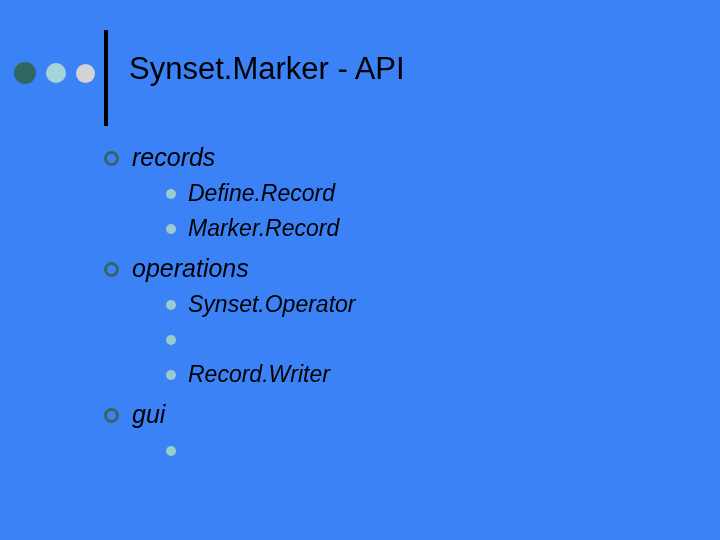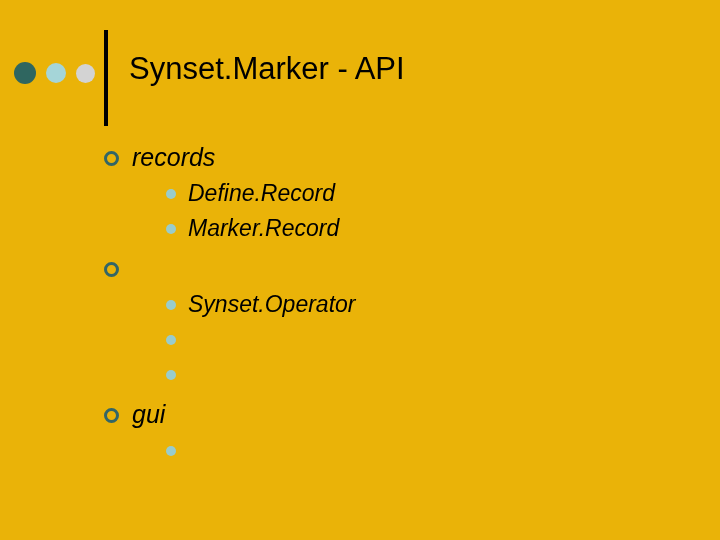--- a/index.html
+++ b/index.html
@@ -136,21 +136,21 @@
     margin-left: 22px;
     font-size: 23px;
     line-height: 30px;
     color: #000000;
     white-space: nowrap;
   }
 </style>
 </head>
 <body>
 
-<div class="slide" style="background: #eab308;">
+<div class="slide" style="background: #3b82f6;">
 
   <div class="slide-header">
 
     <div class="deco-dots">
       <span class="deco-dot d1" style="background: rgb(47, 102, 96);"></span>
       <span class="deco-dot d2" style="background: rgb(165, 213, 216);"></span>
       <span class="deco-dot d3" style="background: rgb(211, 211, 211);"></span>
     </div>
 
     <div class="title-rule" style="background: rgb(0, 0, 0);"></div>
@@ -174,31 +174,33 @@
           <li class="lvl2-item">
             <span class="lvl2-bullet" style="background: rgb(153, 204, 204);"></span>
             <span class="lvl2-label">Marker.Record</span>
           </li>
         </ul>
       </li>
 
       <li class="lvl1-item">
         <div class="lvl1-row">
           <span class="lvl1-bullet" style="border-color: rgb(51, 102, 102);"></span>
+          <span class="lvl1-label">operations</span>
         </div>
         <ul class="lvl2-list">
           <li class="lvl2-item">
             <span class="lvl2-bullet" style="background: rgb(153, 204, 204);"></span>
             <span class="lvl2-label">Synset.Operator</span>
           </li>
           <li class="lvl2-item">
             <span class="lvl2-bullet" style="background: rgb(153, 204, 204);"></span>
           </li>
           <li class="lvl2-item">
             <span class="lvl2-bullet" style="background: rgb(153, 204, 204);"></span>
+            <span class="lvl2-label">Record.Writer</span>
           </li>
         </ul>
       </li>
 
       <li class="lvl1-item">
         <div class="lvl1-row">
           <span class="lvl1-bullet" style="border-color: rgb(51, 102, 102);"></span>
           <span class="lvl1-label">gui</span>
         </div>
         <ul class="lvl2-list">

